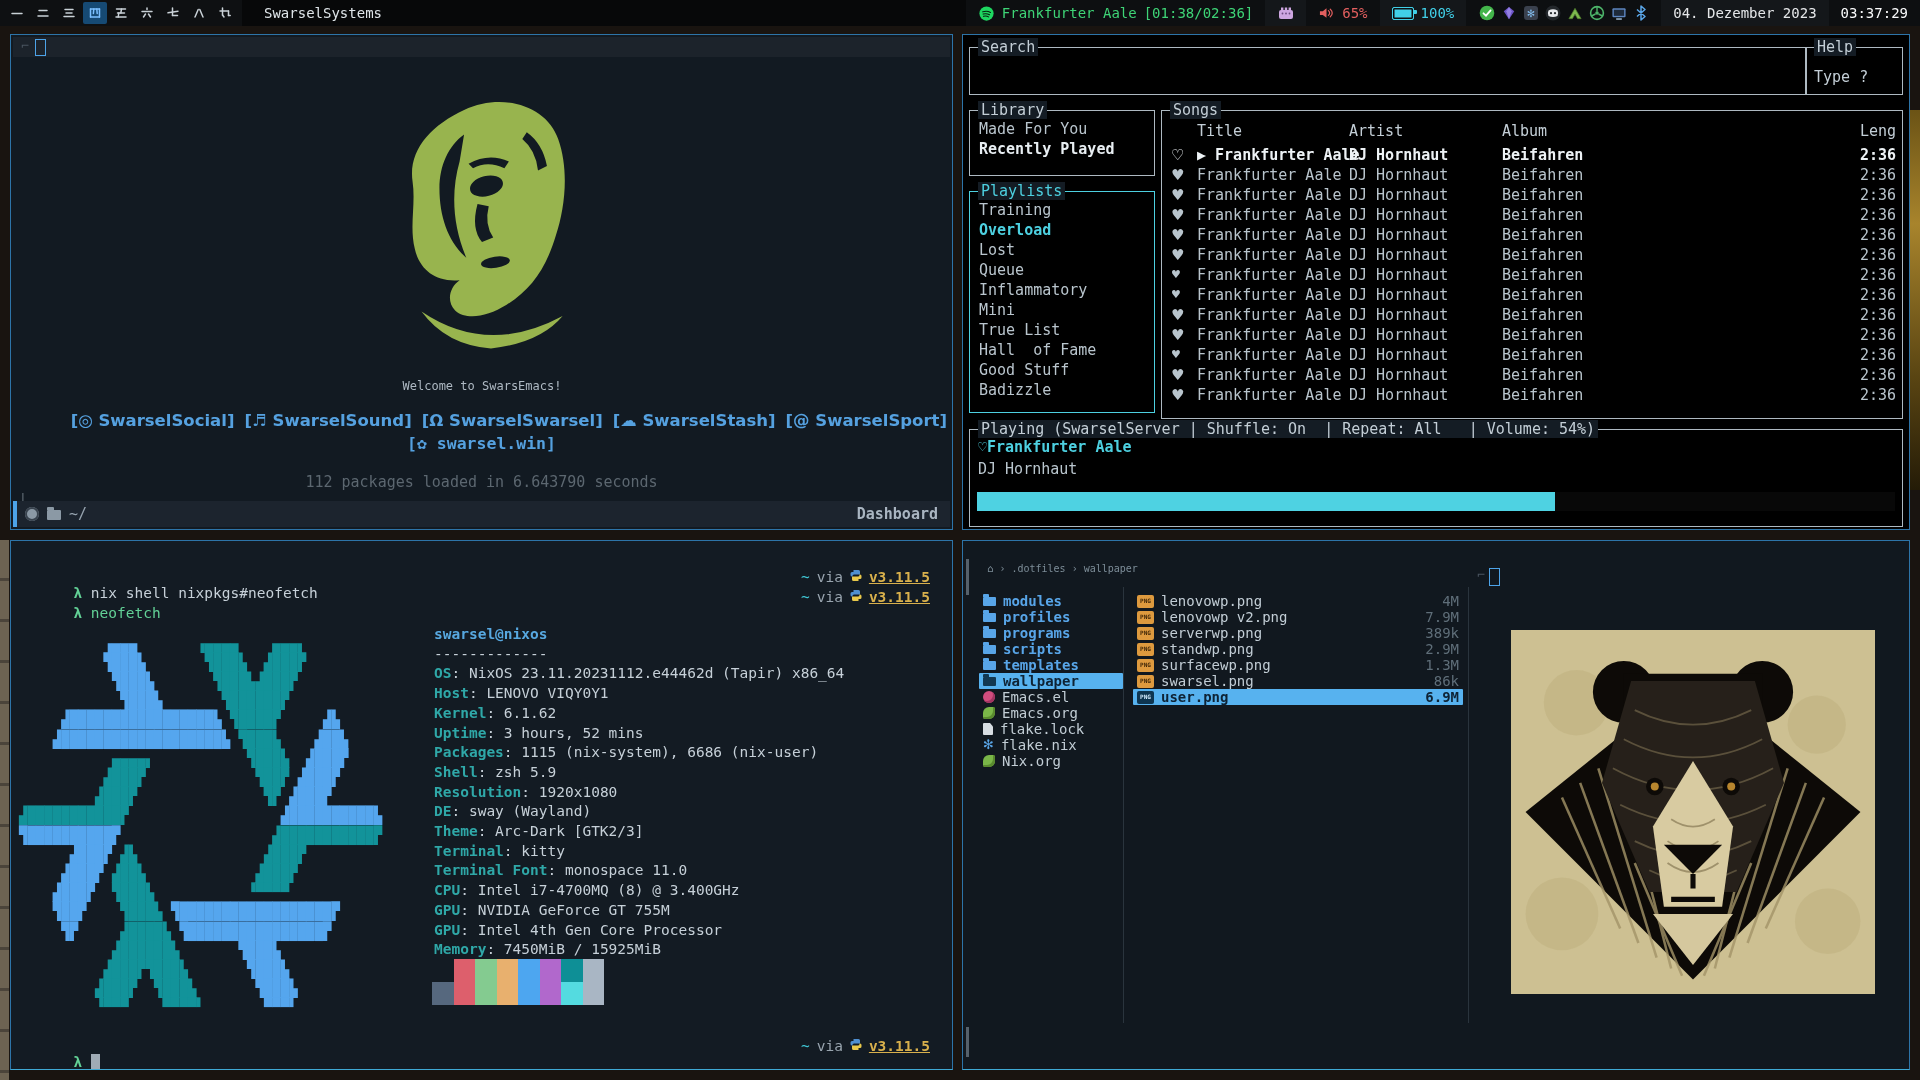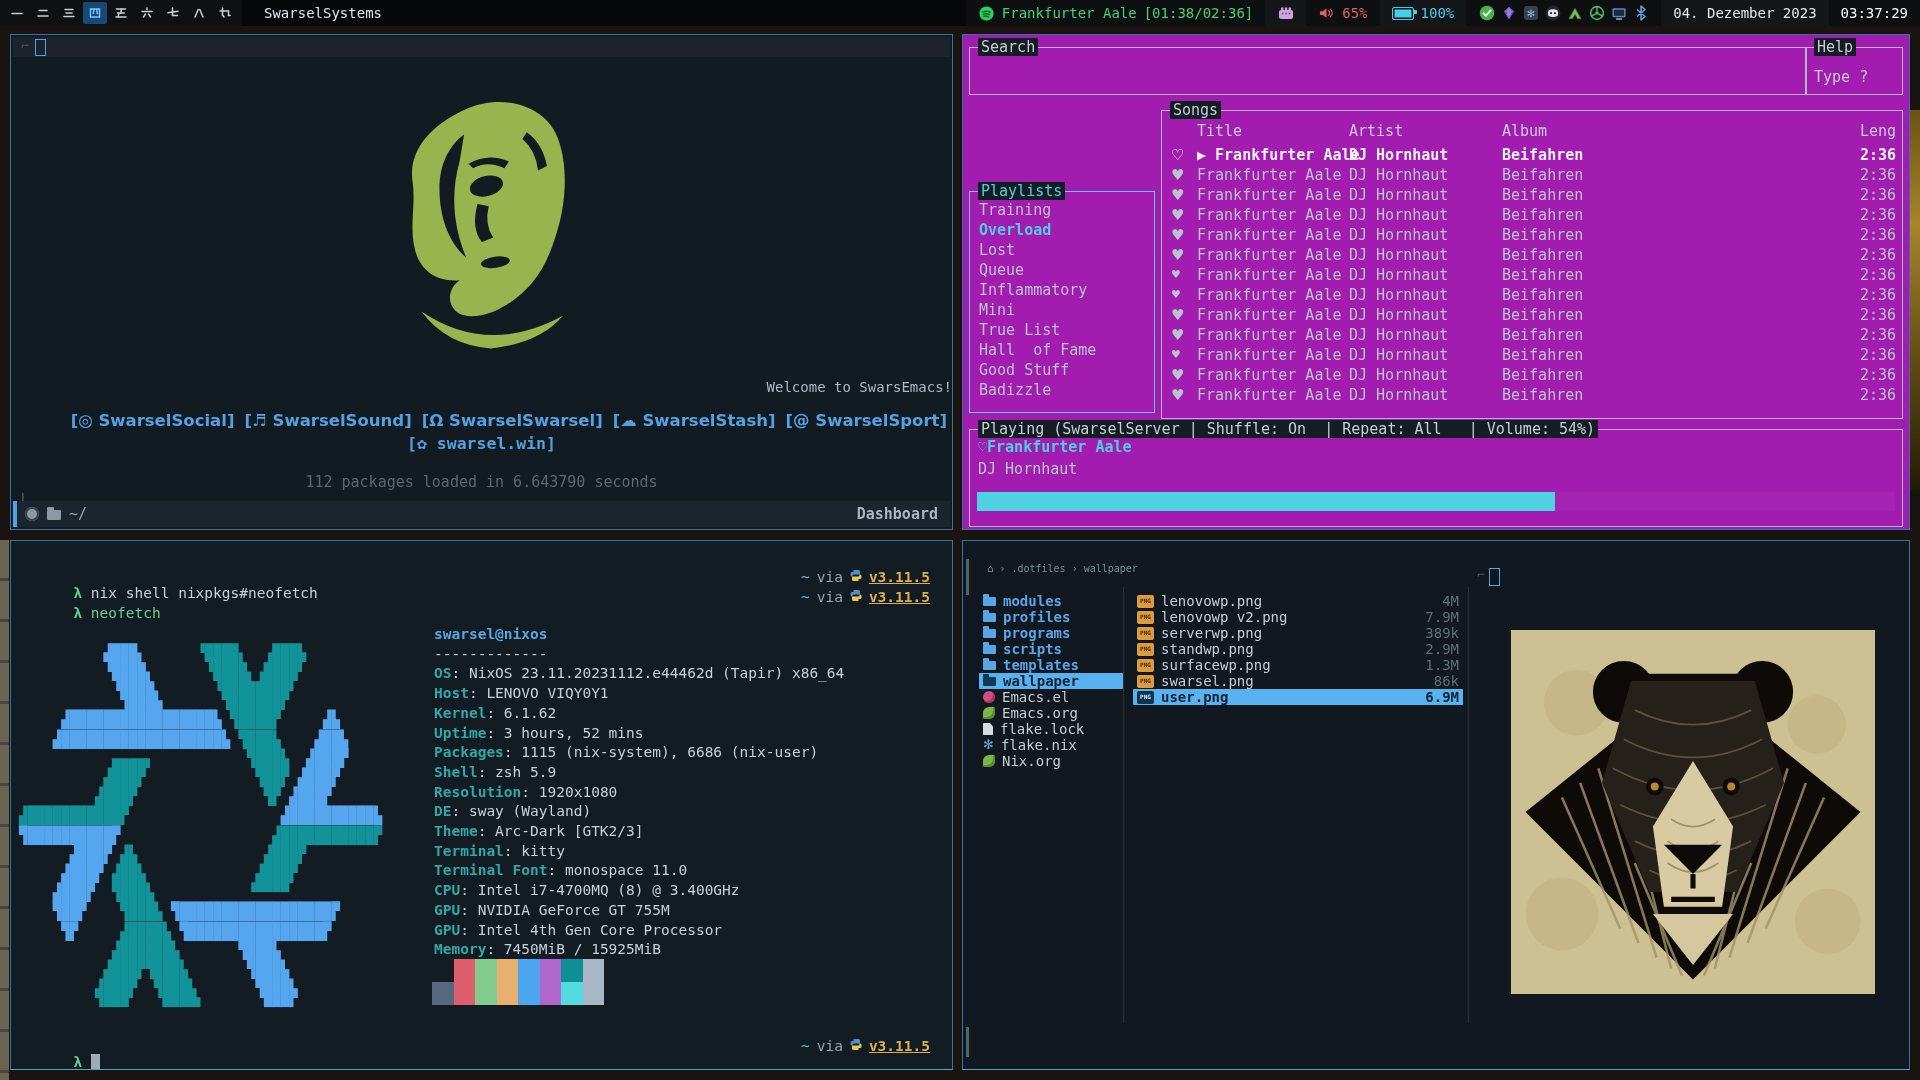--- a/index.html
+++ b/index.html
@@ -26,32 +26,32 @@
   .seg.vol-seg{background:#0d0f11;color:#e35f5f;}
   .seg.bat-seg{background:#14171a;color:#41d0e8;}
   .seg.tray-seg{background:#0d0f11;gap:5px;}
   .seg.date-seg{background:#14171a;color:#e5e7e9;}
   .seg.clock-seg{background:#0d0f11;color:#fafbfc;}
   .bat-body{display:inline-block;width:20px;height:11px;border:1.5px solid #41d0e8;border-radius:2px;position:relative;background:#41d0e8;box-shadow:inset 0 0 0 1.5px #0d0f11;}
   .bat-body:after{content:"";position:absolute;right:-4px;top:2.5px;width:2.5px;height:4px;background:#41d0e8;border-radius:0 1px 1px 0;}
   .trayicon{display:inline-flex;width:17px;height:17px;align-items:center;justify-content:center;}
 
   
-  .win{position:absolute;background:#a21caf;border:1px solid #2d74a8;box-sizing:border-box;}
+  .win{position:absolute;background:#000000;border:1px solid #2d74a8;box-sizing:border-box;}
   #win-emacs{left:10px;top:34px;width:943px;height:496px;background:#121a22;}
   #win-music{left:962px;top:34px;width:948px;height:496px;}
   #win-term{left:10px;top:540px;width:943px;height:530px;background:#131b23;border-bottom-color:#3fa9d4;}
   #win-fm{left:962px;top:540px;width:948px;height:530px;background:#11181f;border-bottom-color:#3fa9d4;}
 
   
   .hl-line{position:absolute;left:2px;top:2px;right:2px;height:20px;background:rgba(255,255,255,.045);}
   .corner-char{position:absolute;left:8px;top:1px;color:#4a5560;font-size:13px;}
   .cursor-box{position:absolute;left:22px;top:2px;width:9px;height:15px;border:1.5px solid #4da3e8;}
   #face-logo{position:absolute;left:50%;margin-left:-112px;top:54px;width:224px;height:286px;}
-  .welcome{position:absolute;left:1px;right:0;top:344px;text-align:right;color:#aeb9c3;font-size:14px;}
+  .welcome{position:absolute;left:1px;right:0;top:344px;text-align:center;color:#aeb9c3;font-size:12px;}
   .links{position:absolute;left:0;right:0;top:376px;text-align:right;color:#55a1e0;font-size:16.5px;font-weight:bold;}
   .links .link{margin:0 5px;white-space:pre;}
   .sitelink{position:absolute;left:0;right:0;top:399px;text-align:center;color:#55a1e0;font-size:16.5px;font-weight:bold;}
   .loadmsg{position:absolute;left:0;right:0;top:438px;text-align:center;color:#5c6770;font-size:15px;}
   .strayL{position:absolute;left:10px;top:456px;color:#5c6770;font-size:12px;}
   .modeline{position:absolute;left:2px;right:2px;bottom:2px;height:26px;background:#1c242e;display:flex;align-items:center;gap:8px;color:#97a4b0;font-size:15px;}
   .ml-bar{width:4px;height:26px;background:#4da3e8;}
   .ml-circle{width:14px;height:14px;border-radius:50%;background:#8b99a5;display:inline-block;box-shadow:inset 0 0 0 2px #39434e;}
   .folder-ico{display:inline-block;width:14px;height:10px;background:#8b99a5;border-radius:1px;position:relative;margin-top:2px;}
   .folder-ico:before{content:"";position:absolute;top:-3px;left:0;width:7px;height:3px;background:inherit;border-radius:1px 1px 0 0;}
@@ -325,20 +325,27 @@
   </div>
 
   <div class="win" id="win-music">
     <div class="tbox" id="search-box">
       <span class="tlabel">Search</span>
       <input id="search-input" style="">
     </div>
     <div class="tbox" id="help-box">
       <span class="tlabel">Help</span>
       <span class="htext">Type ?</span>
+    </div>
+    <div class="tbox" id="library-box">
+      <span class="tlabel">Library</span>
+      <div class="tlist" id="library-list">
+          <div class="item">Made For You</div>
+          <div class="item boldwhite">Recently Played</div>
+        </div>
     </div>
     <div class="tbox cyan" id="playlists-box">
       <span class="tlabel">Playlists</span>
       <div class="tlist" id="playlists-list">
           <div class="item">Training</div>
           <div class="item selcyan">Overload</div>
           <div class="item">Lost</div>
           <div class="item">Queue</div>
           <div class="item">Inflammatory</div>
           <div class="item">Mini</div>

